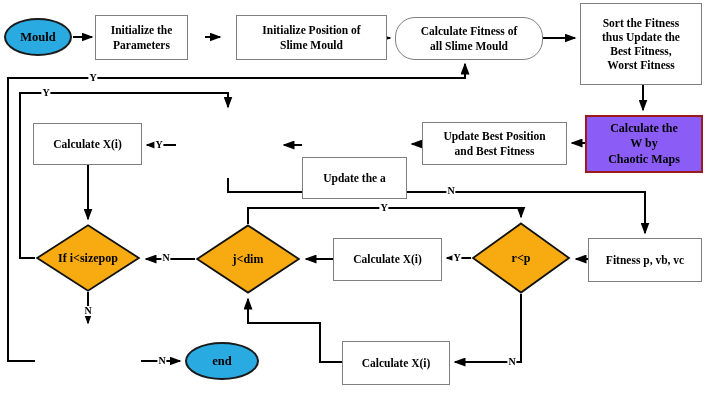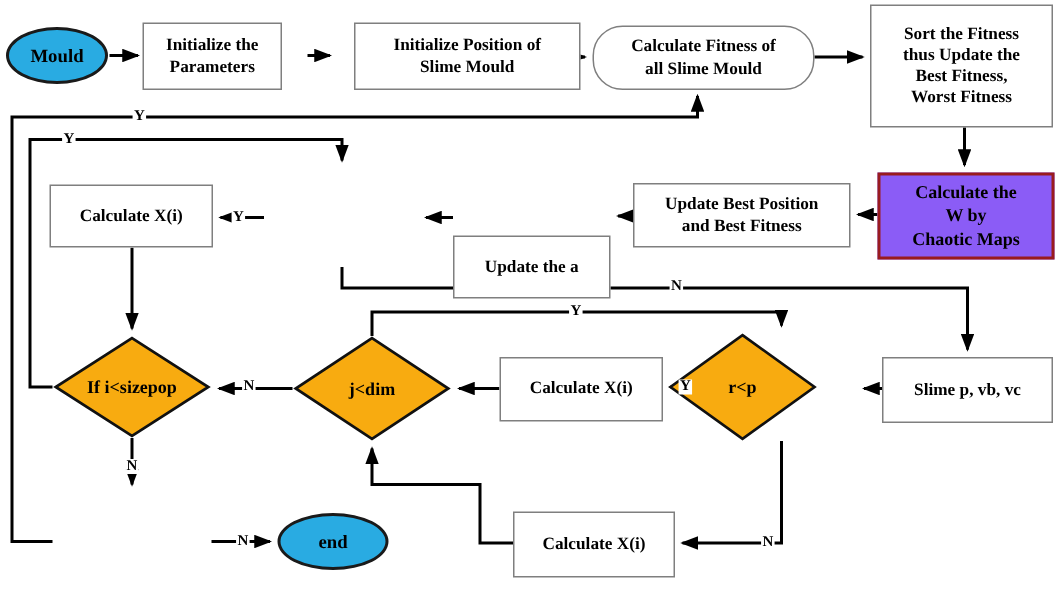--- a/index.html
+++ b/index.html
@@ -86,39 +86,39 @@
 Best Fitness,
 Worst Fitness</div>
   <div class="node proc-red" style="left:585px; top:115px; width:118px; height:58px;">Calculate the
 W by
 Chaotic Maps</div>
   <div class="node proc" style="left:422px; top:122px; width:145px; height:43px;">Update Best Position
 and Best Fitness</div>
   <div class="node proc" style="left:302px; top:112px; width:105px; height:42px;margin-top:45px;">Update the a</div>
   <div class="node proc" style="left:33px; top:123px; width:109px; height:42px;">Calculate X(i)</div>
   <div class="node proc" style="left:333px; top:238px; width:109px; height:43px;">Calculate X(i)</div>
-  <div class="node proc" style="left:588px; top:238px; width:114px; height:44px;">Slime p, vb, vc</div>
+  <div class="node proc" style="left:588px; top:238px; width:114px; height:44px;">Fitness p, vb, vc</div>
   <div class="node proc" style="left:342px; top:341px; width:108px; height:44px;">Calculate X(i)</div>
 
 
   <div class="node decision" style="left:35px; top:224px; width:106px; height:68px;">
     <svg class="dshape" viewBox="0 0 100 100" preserveAspectRatio="none">
       <polygon points="50,2 98,50 50,98 2,50" fill="#F8AB10" stroke="#111" stroke-width="1.8" vector-effect="non-scaling-stroke"></polygon>
     </svg>
     <span class="dlabel">If i&lt;sizepop</span>
   </div>
 
   <div class="node decision" style="left:195px; top:224px; width:106px; height:70px;">
     <svg class="dshape" viewBox="0 0 100 100" preserveAspectRatio="none">
       <polygon points="50,2 98,50 50,98 2,50" fill="#F8AB10" stroke="#111" stroke-width="1.8" vector-effect="non-scaling-stroke"></polygon>
     </svg>
     <span class="dlabel">j&lt;dim</span>
   </div>
 
-  <div class="node decision" style="left:445px; top:222px; width:100px; height:72px;justify-content:center;">
+  <div class="node decision" style="left:471px; top:222px; width:100px; height:72px;justify-content:center;">
     <svg class="dshape" viewBox="0 0 100 100" preserveAspectRatio="none">
       <polygon points="50,2 98,50 50,98 2,50" fill="#F8AB10" stroke="#111" stroke-width="1.8" vector-effect="non-scaling-stroke"></polygon>
     </svg>
     <span class="dlabel">r&lt;p</span>
   </div>
 
 
   <div class="node term" style="left:185px; top:342px; width:74px; height:38px;">end</div>
 
 </div>

